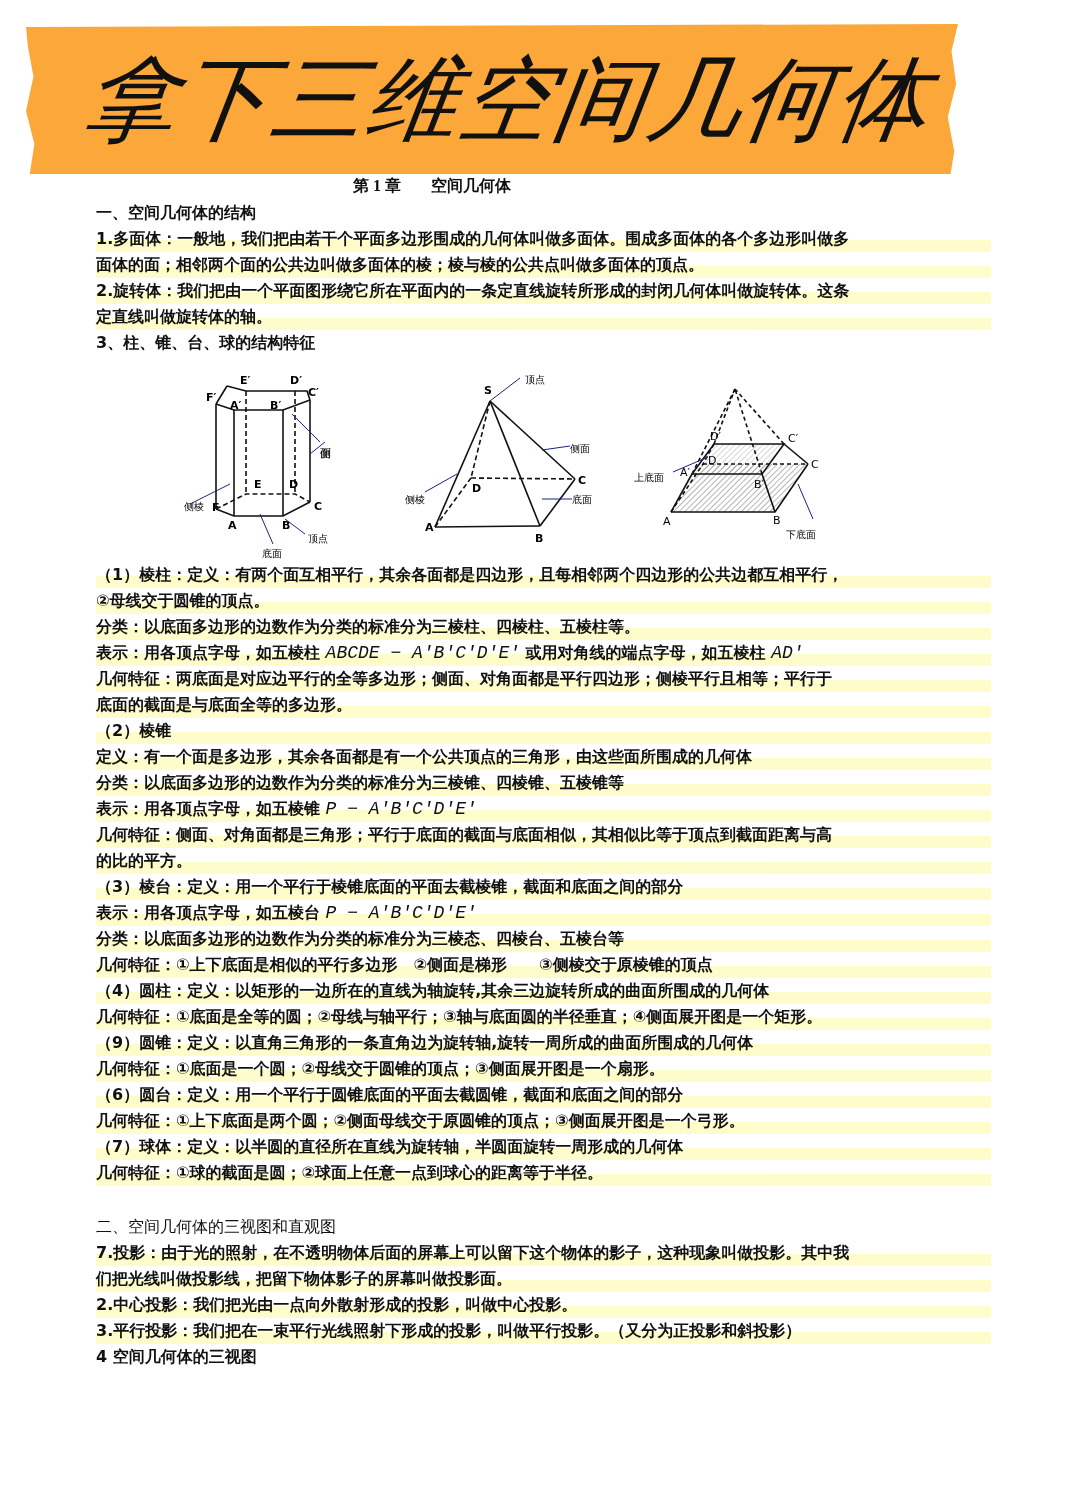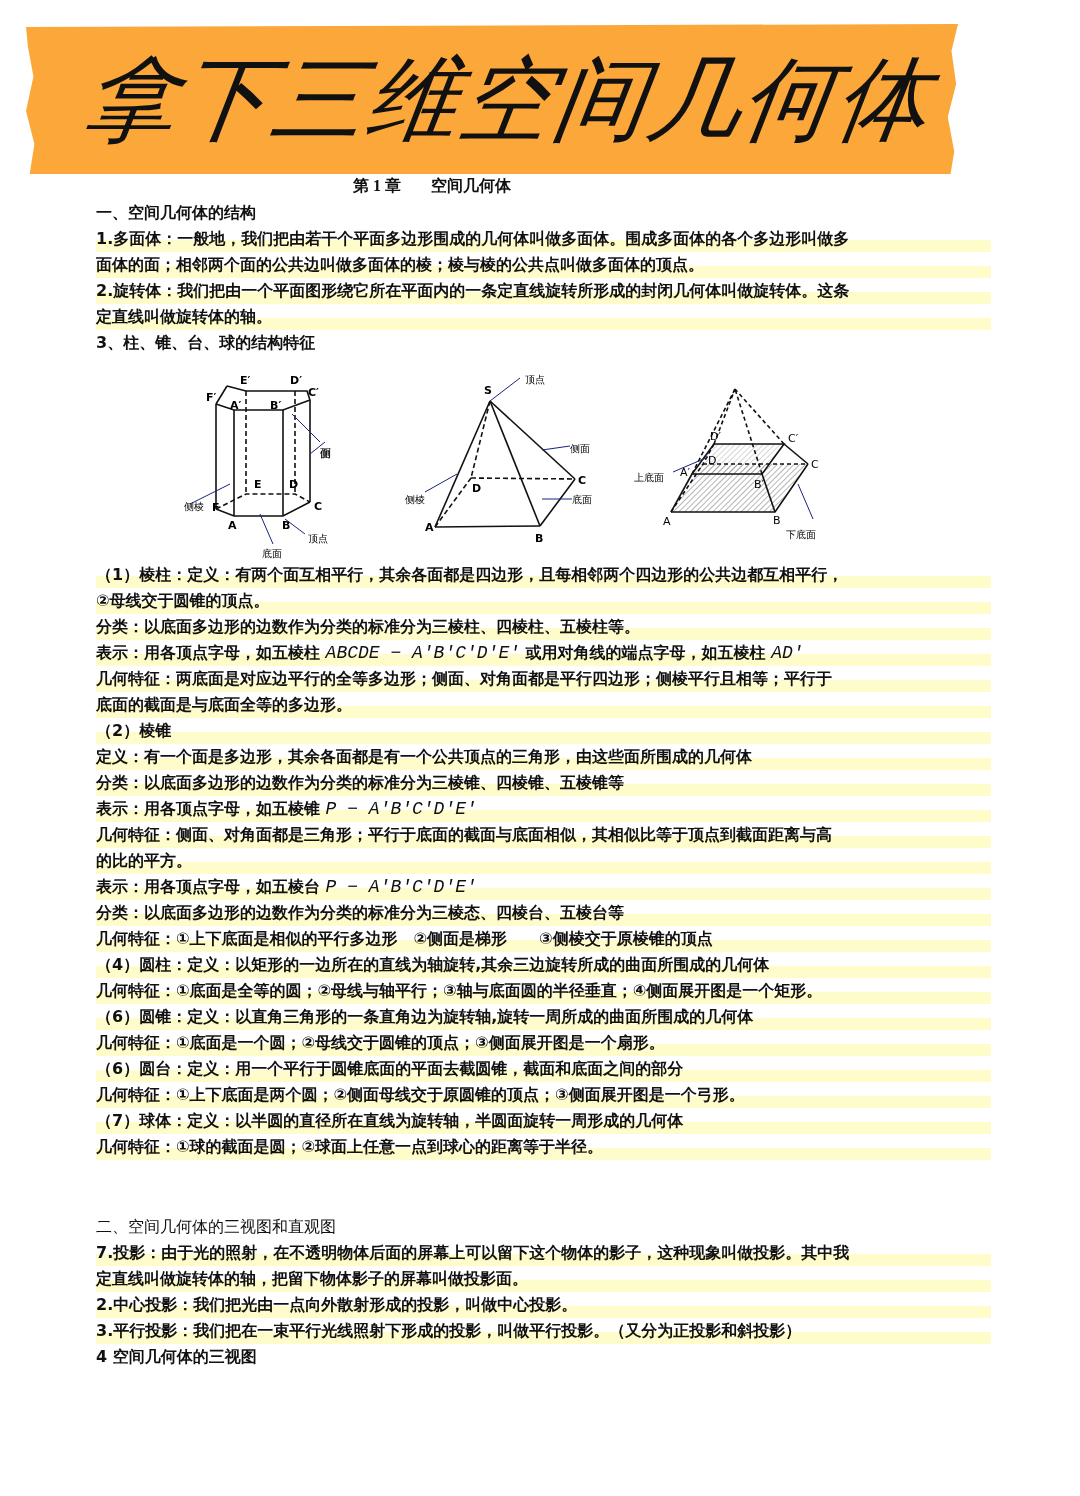--- a/index.html
+++ b/index.html
@@ -184,37 +184,38 @@
   <div class="line hl bold">（2）棱锥</div>
   <div class="line hl bold">定义：有一个面是多边形，其余各面都是有一个公共顶点的三角形，由这些面所围成的几何体</div>
   <div class="line hl bold">分类：以底面多边形的边数作为分类的标准分为三棱锥、四棱锥、五棱锥等</div>
   <div class="line hl bold">
     <span>表示：用各顶点字母，如五棱锥</span>
     <span class="math" style="font-weight:normal">P − A′B′C′D′E′</span>
   </div>
   <div class="line hl bold">几何特征：侧面、对角面都是三角形；平行于底面的截面与底面相似，其相似比等于顶点到截面距离与高</div>
   <div class="line hl bold">的比的平方。</div>
 
+  <div class="line hl bold">（3）棱台：定义：用一个平行于棱锥底面的平面去截棱锥，截面和底面之间的部分</div>
   <div class="line hl bold">
     <span>表示：用各顶点字母，如五棱台</span>
     <span class="math" style="font-weight:normal">P − A′B′C′D′E′</span>
   </div>
   <div class="line hl bold">分类：以底面多边形的边数作为分类的标准分为三棱态、四棱台、五棱台等</div>
   <div class="line hl bold">几何特征：①上下底面是相似的平行多边形　②侧面是梯形　　③侧棱交于原棱锥的顶点</div>
 
   <div class="line hl bold">（4）圆柱：定义：以矩形的一边所在的直线为轴旋转,其余三边旋转所成的曲面所围成的几何体</div>
   <div class="line hl bold">几何特征：①底面是全等的圆；②母线与轴平行；③轴与底面圆的半径垂直；④侧面展开图是一个矩形。</div>
-  <div class="line hl bold">（6）圆锥：定义：以直角三角形的一条直角边为旋转轴,旋转一周所成的曲面所围成的几何体</div>
+  <div class="line hl bold">（9）圆锥：定义：以直角三角形的一条直角边为旋转轴,旋转一周所成的曲面所围成的几何体</div>
   <div class="line hl bold">几何特征：①底面是一个圆；②母线交于圆锥的顶点；③侧面展开图是一个扇形。</div>
   <div class="line hl bold">（6）圆台：定义：用一个平行于圆锥底面的平面去截圆锥，截面和底面之间的部分</div>
   <div class="line hl bold">几何特征：①上下底面是两个圆；②侧面母线交于原圆锥的顶点；③侧面展开图是一个弓形。</div>
   <div class="line hl bold">（7）球体：定义：以半圆的直径所在直线为旋转轴，半圆面旋转一周形成的几何体</div>
   <div class="line hl bold">几何特征：①球的截面是圆；②球面上任意一点到球心的距离等于半径。</div>
 </div>
 
 <div class="content" style="top:1214px">
   <div class="line">二、空间几何体的三视图和直观图</div>
   <div class="line hl bold">7.投影：由于光的照射，在不透明物体后面的屏幕上可以留下这个物体的影子，这种现象叫做投影。其中我</div>
-  <div class="line hl bold">定直线叫做旋转体的轴，把留下物体影子的屏幕叫做投影面。</div>
+  <div class="line hl bold">们把光线叫做投影线，把留下物体影子的屏幕叫做投影面。</div>
   <div class="line hl bold">2.中心投影：我们把光由一点向外散射形成的投影，叫做中心投影。</div>
   <div class="line hl bold">3.平行投影：我们把在一束平行光线照射下形成的投影，叫做平行投影。（又分为正投影和斜投影）</div>
   <div class="line bold">4 空间几何体的三视图</div>
 </div>
 
 </body></html>

